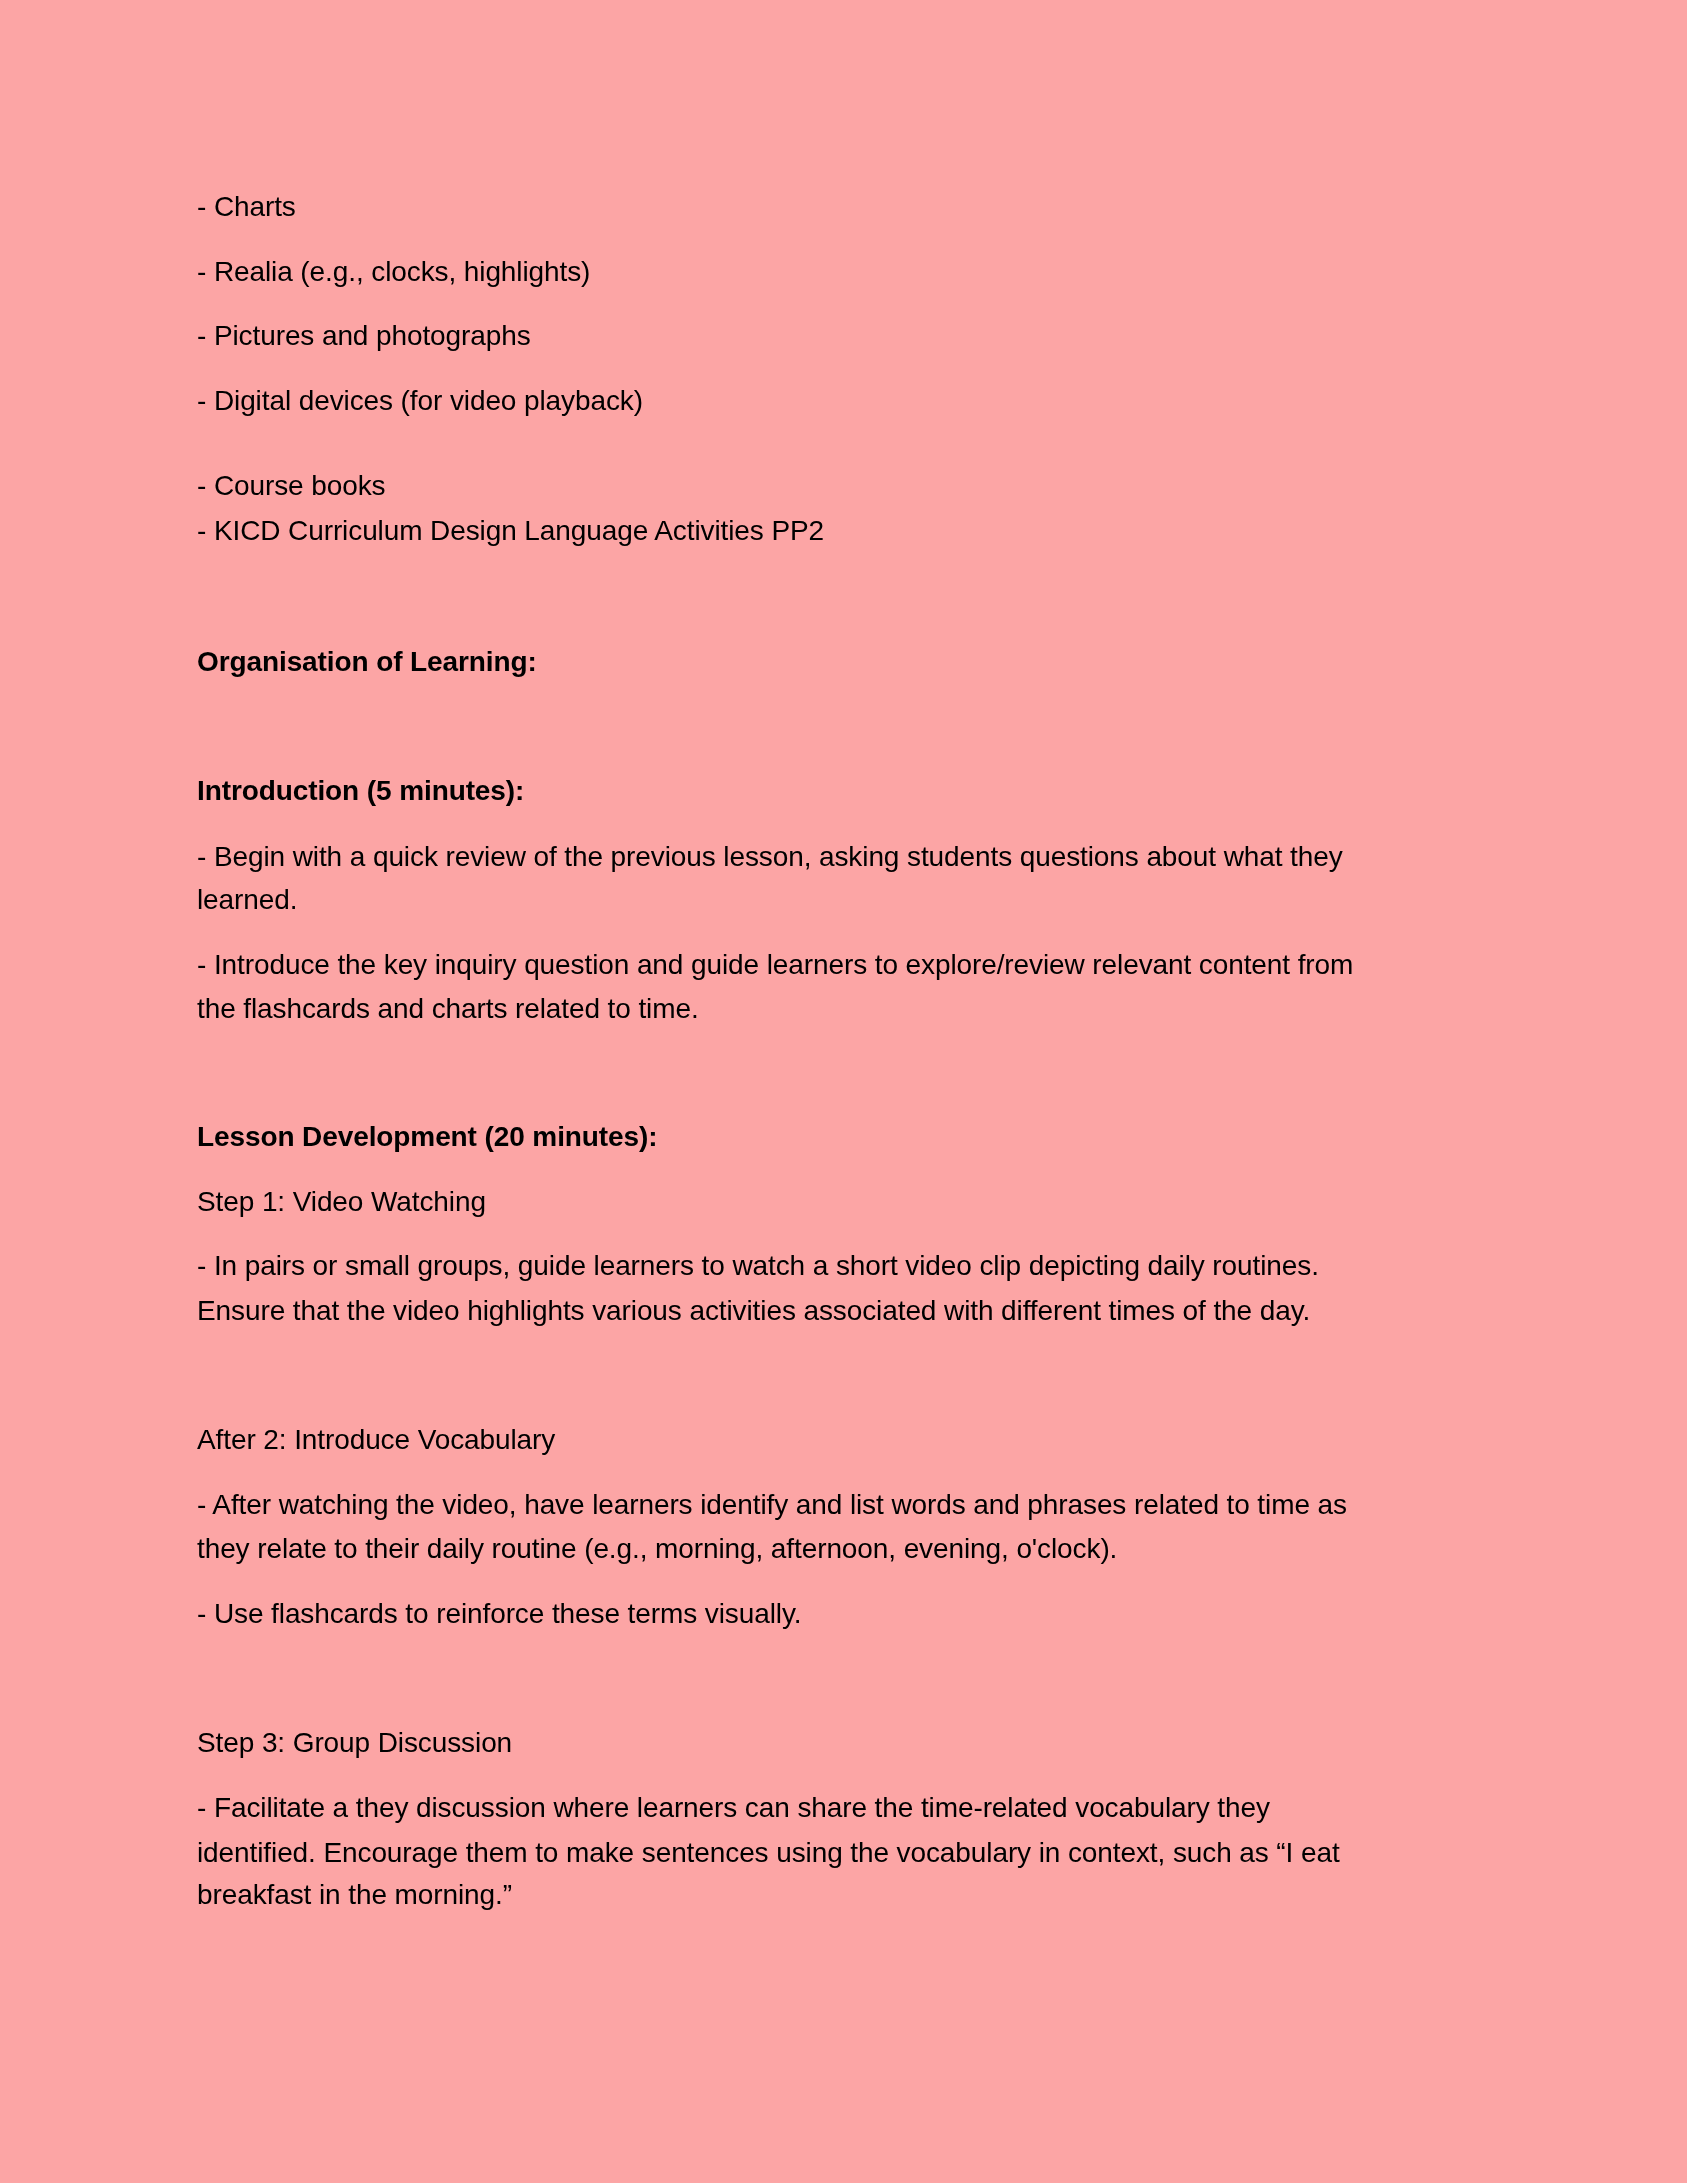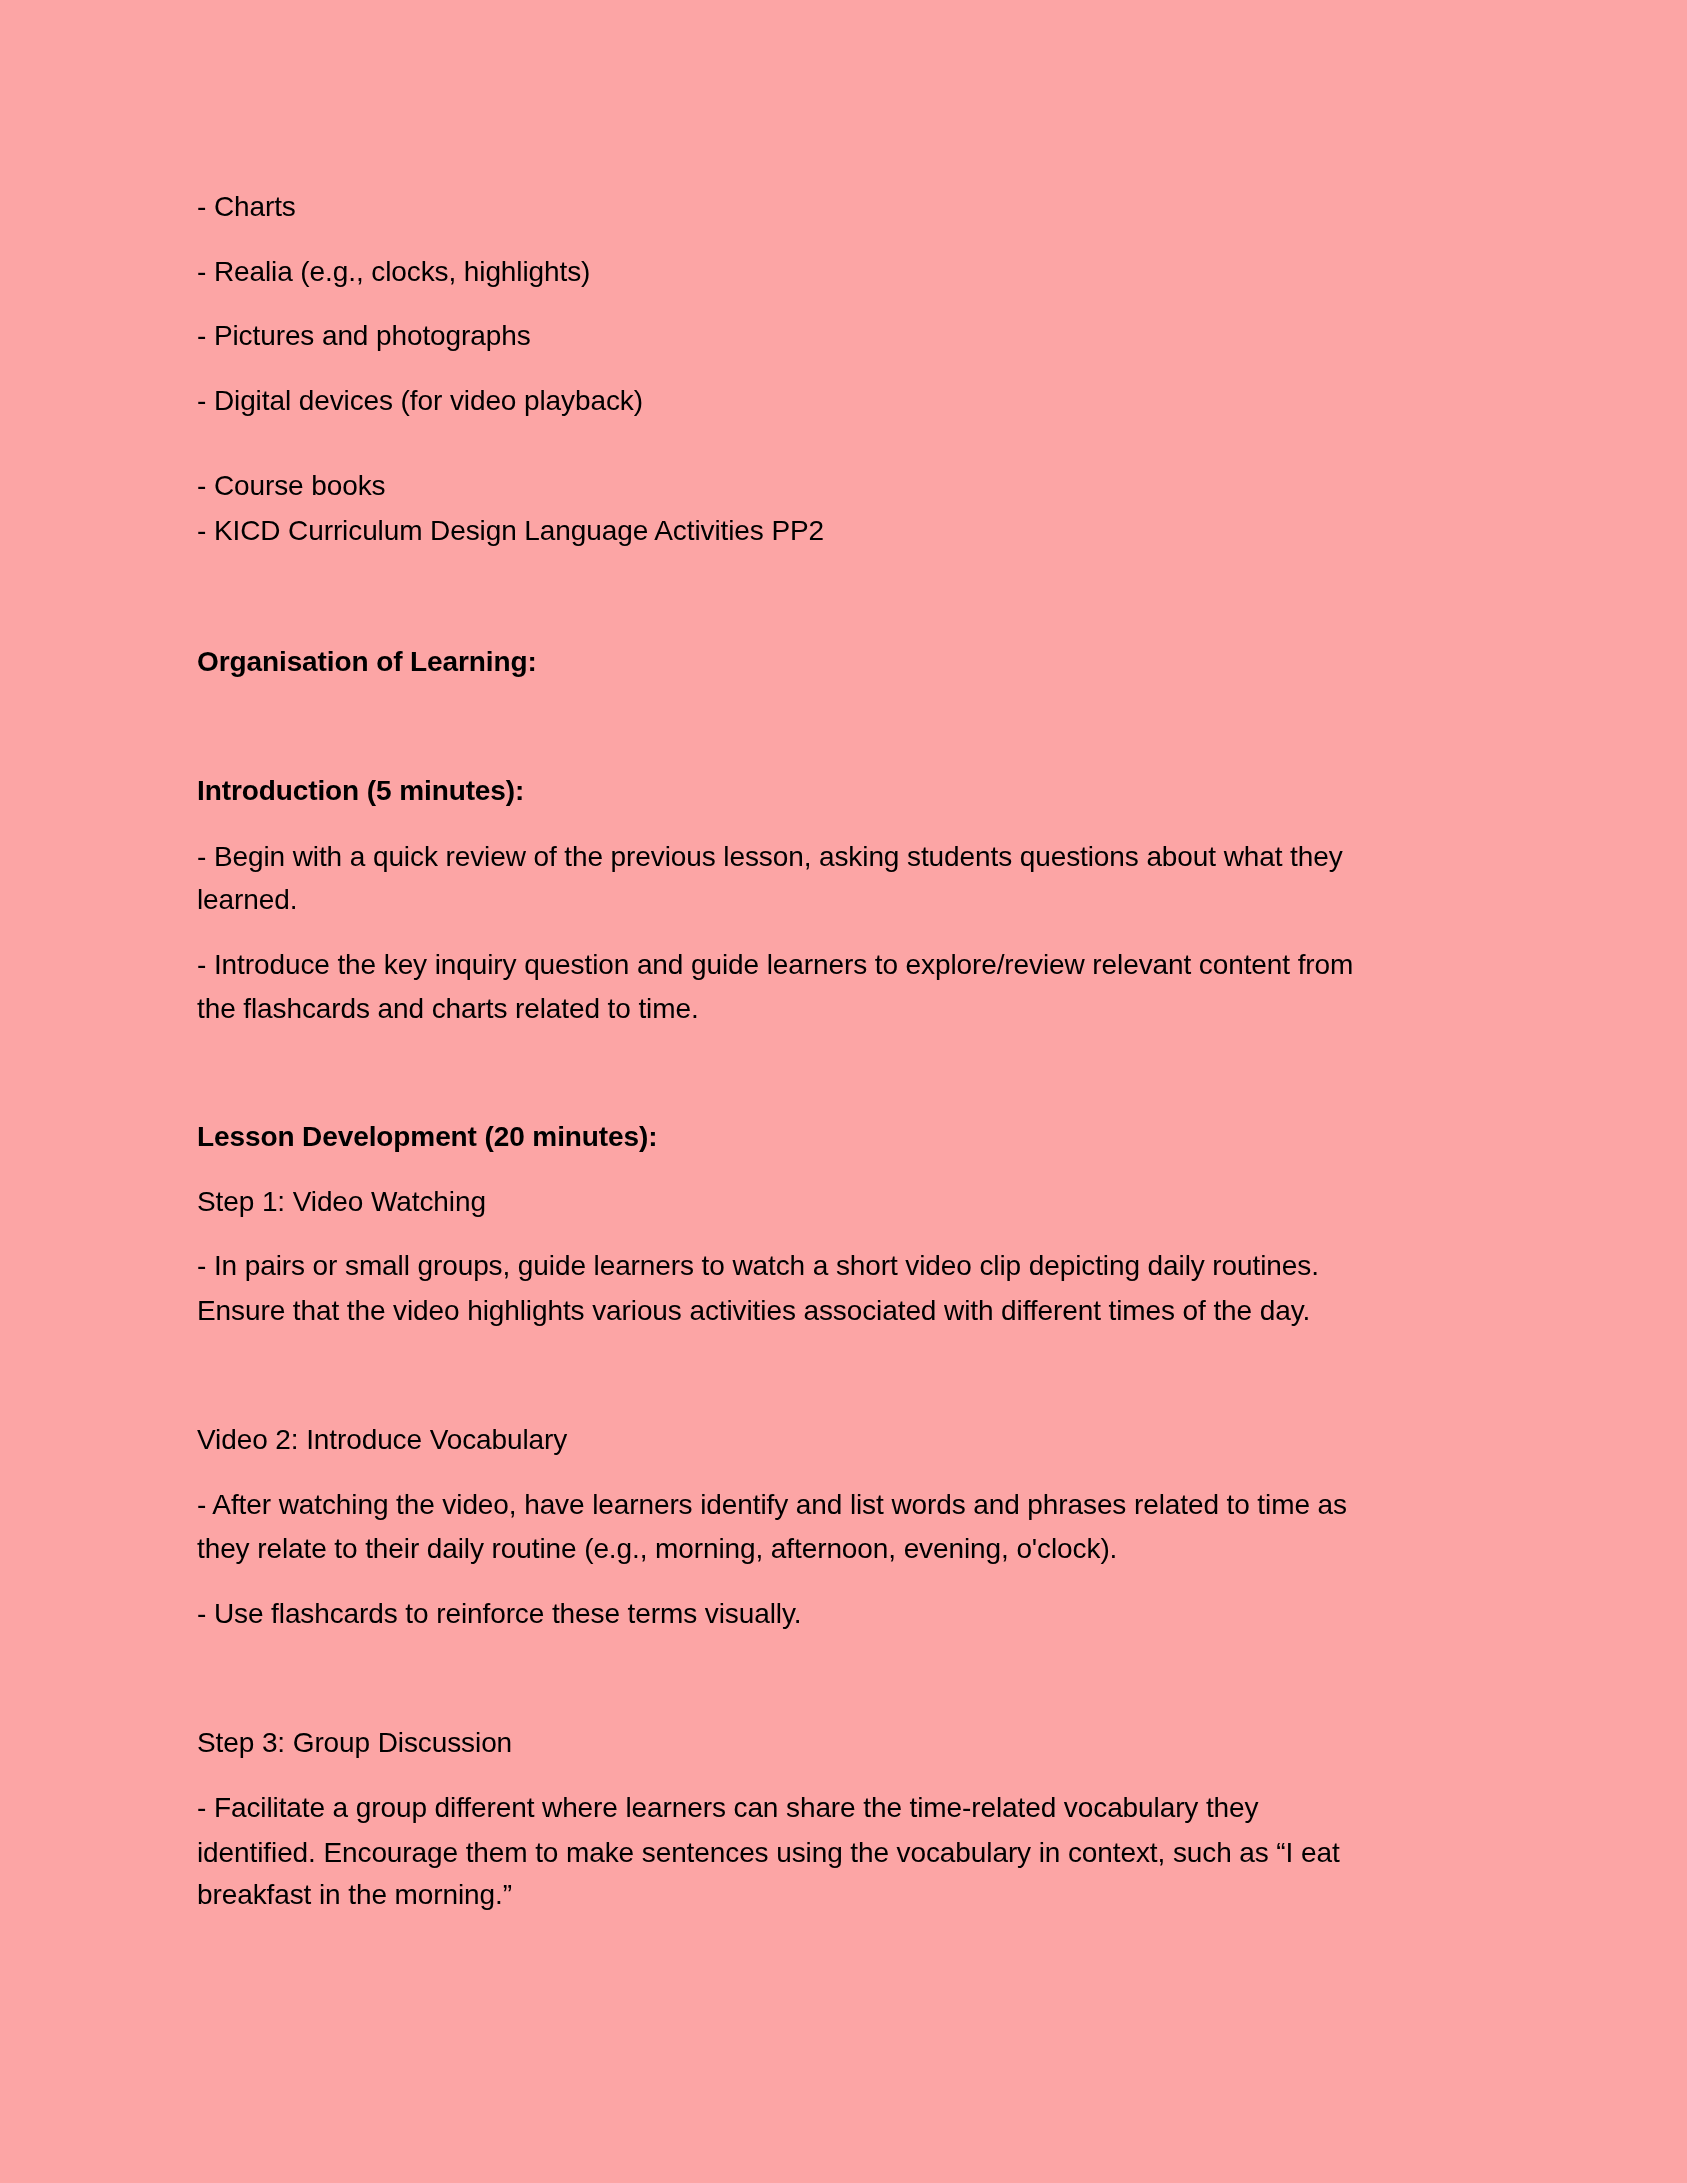--- a/index.html
+++ b/index.html
@@ -39,27 +39,27 @@
 
   <div class="line bold" style="top:1115px">Lesson Development (20 minutes):</div>
 
   <div class="line" style="top:1180px">
     <span class="lbl">Step 1:</span><span> Video Watching</span>
   </div>
   <div class="line" style="top:1244px">- In pairs or small groups, guide learners to watch a short video clip depicting daily routines.</div>
   <div class="line" style="top:1289px">Ensure that the video highlights various activities associated with different times of the day.</div>
 
   <div class="line" style="top:1418px">
-    <span class="lbl">Video 2:</span><span> Introduce Vocabulary</span>
+    <span class="lbl">After 2:</span><span> Introduce Vocabulary</span>
   </div>
   <div class="line" style="top:1483px">- After watching the video, have learners identify and list words and phrases related to time as</div>
   <div class="line" style="top:1527px">they relate to their daily routine (e.g., morning, afternoon, evening, o'clock).</div>
   <div class="line" style="top:1592px">- Use flashcards to reinforce these terms visually.</div>
 
   <div class="line" style="top:1721px">
     <span class="lbl">Step 3:</span><span> Group Discussion</span>
   </div>
-  <div class="line" style="top:1786px">- Facilitate a group different where learners can share the time-related vocabulary they</div>
+  <div class="line" style="top:1786px">- Facilitate a they discussion where learners can share the time-related vocabulary they</div>
   <div class="line" style="top:1831px">identified. Encourage them to make sentences using the vocabulary in context, such as “I eat</div>
   <div class="line" style="top:1873px">breakfast in the morning.”</div>
 
 </div>
 
 
 </body></html>

